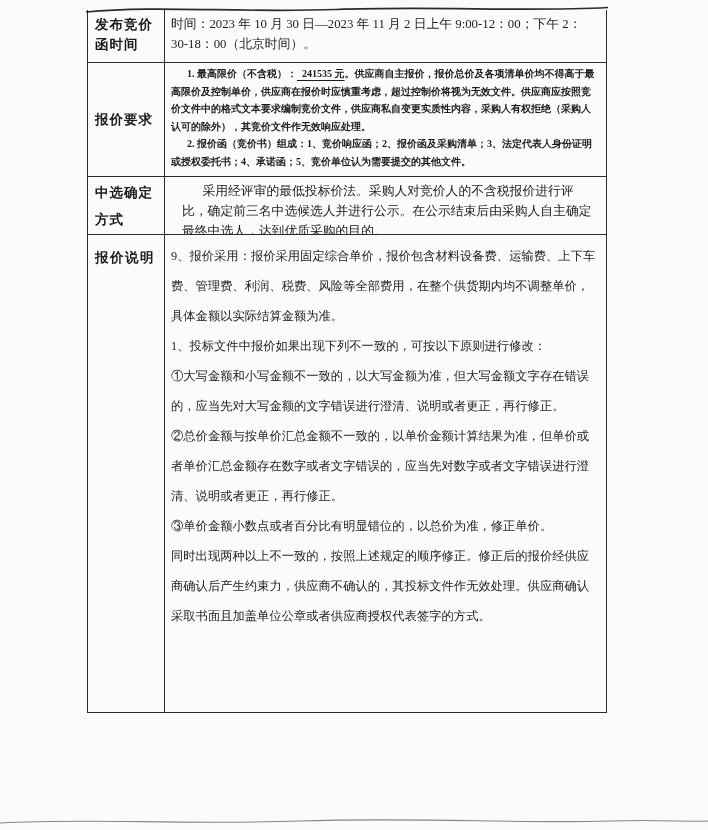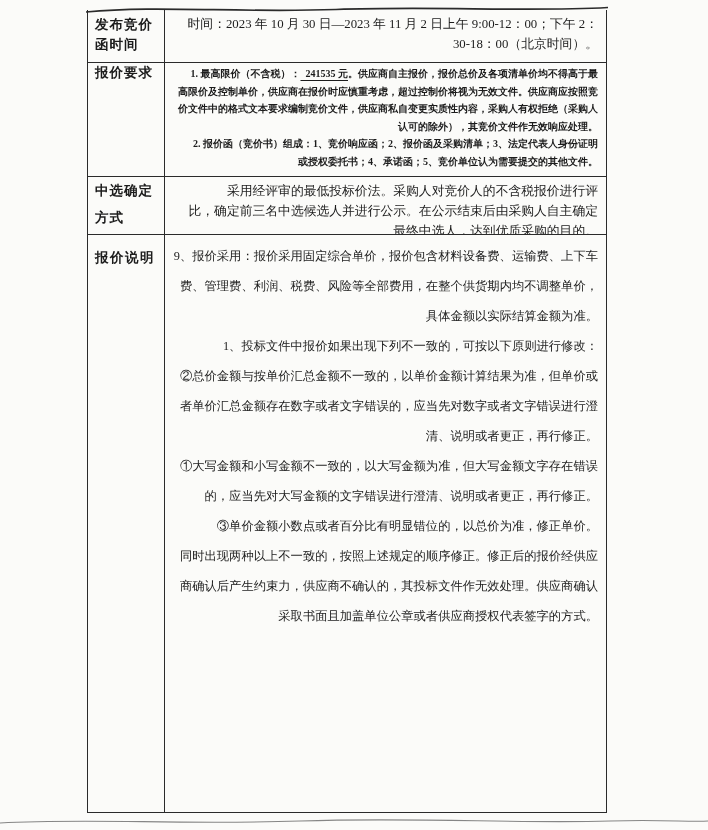--- a/index.html
+++ b/index.html
@@ -4,48 +4,48 @@
 <style>
   html,body{margin:0;padding:0;}
   body{
     width:708px;height:830px;position:relative;overflow:hidden;
     background:#fbfbf9;
     font-family:"Liberation Serif","DejaVu Serif",serif;
     color:#1c1c1c;
     -webkit-font-smoothing:antialiased;
   }
   .doc-table{
-    position:absolute;left:87px;top:10px;width:520px;height:803px;
+    position:absolute;left:87px;top:10px;width:520px;height:703px;
     box-sizing:border-box;
     border:1.6px solid #2b2b2b;border-top:none;
     display:grid;
     grid-template-rows:53px 114px 58px 1fr;
   }
   .row{
     display:grid;grid-template-columns:77px 1fr;
     border-bottom:1.4px solid #2b2b2b;
     min-height:0;
   }
   .row:last-child{border-bottom:none;}
   .label-cell{
     border-right:1.4px solid #2b2b2b;
     box-sizing:border-box;
     padding:5px 2px 0 7px;
     font-size:13.5px;line-height:20px;
     font-weight:600;
     letter-spacing:1px;
   }
-  .label-center{display:flex;align-items:flex-start;padding-top:0;}
+  .label-center{display:flex;align-items:center;padding-top:0;}
   .label-center span{display:block;}
   .content-cell{
     box-sizing:border-box;
     padding:3px 8px 0 6px;
     overflow:hidden;
   }
-  .content-cell p{margin:0;text-align:right;}
+  .content-cell p{margin:0;}
   
   .r1 .content-cell{font-size:12.8px;line-height:20px;padding-top:4px;}
   
   .r2 .content-cell{font-size:10px;line-height:17.6px;padding-top:2px;font-weight:bold;}
   .r2 p.ind{text-indent:1.6em;}
   .u{
     text-decoration:underline;
     text-underline-offset:3px;
     text-decoration-thickness:1.2px;
   }
@@ -96,22 +96,22 @@
     </div>
   </div>
 
   <div class="row r4">
     <div class="label-cell">
       <span>报价说明</span>
     </div>
     <div class="content-cell">
       <p>9、报价采用：报价采用固定综合单价，报价包含材料设备费、运输费、上下车费、管理费、利润、税费、风险等全部费用，在整个供货期内均不调整单价，具体金额以实际结算金额为准。</p>
       <p>1、投标文件中报价如果出现下列不一致的，可按以下原则进行修改：</p>
+      <p>①大写金额和小写金额不一致的，以大写金额为准，但大写金额文字存在错误的，应当先对大写金额的文字错误进行澄清、说明或者更正，再行修正。</p>
       <p>②总价金额与按单价汇总金额不一致的，以单价金额计算结果为准，但单价或者单价汇总金额存在数字或者文字错误的，应当先对数字或者文字错误进行澄清、说明或者更正，再行修正。</p>
-      <p>①大写金额和小写金额不一致的，以大写金额为准，但大写金额文字存在错误的，应当先对大写金额的文字错误进行澄清、说明或者更正，再行修正。</p>
       <p>③单价金额小数点或者百分比有明显错位的，以总价为准，修正单价。</p>
       <p>同时出现两种以上不一致的，按照上述规定的顺序修正。修正后的报价经供应商确认后产生约束力，供应商不确认的，其投标文件作无效处理。供应商确认采取书面且加盖单位公章或者供应商授权代表签字的方式。</p>
     </div>
   </div>
 
 </div>
 
 <svg class="wave" style="left:0;top:814px" width="708" height="16" viewBox="0 0 708 16">
   <path d="M0,9 C90,4 180,11 300,7 C420,3 520,10 610,7 C660,5.5 690,8 708,7" fill="none" stroke="#5f5f5f" stroke-width="1.1" opacity="0.75"></path>
 </svg>

